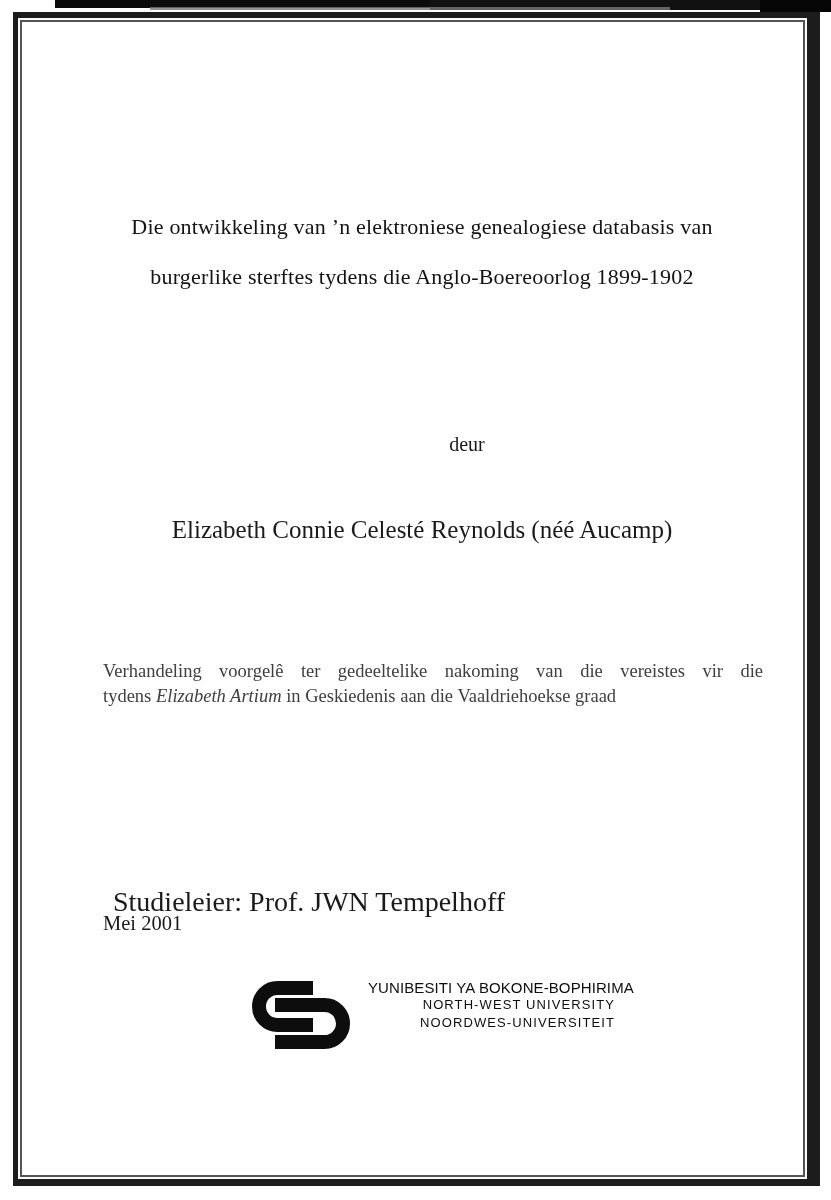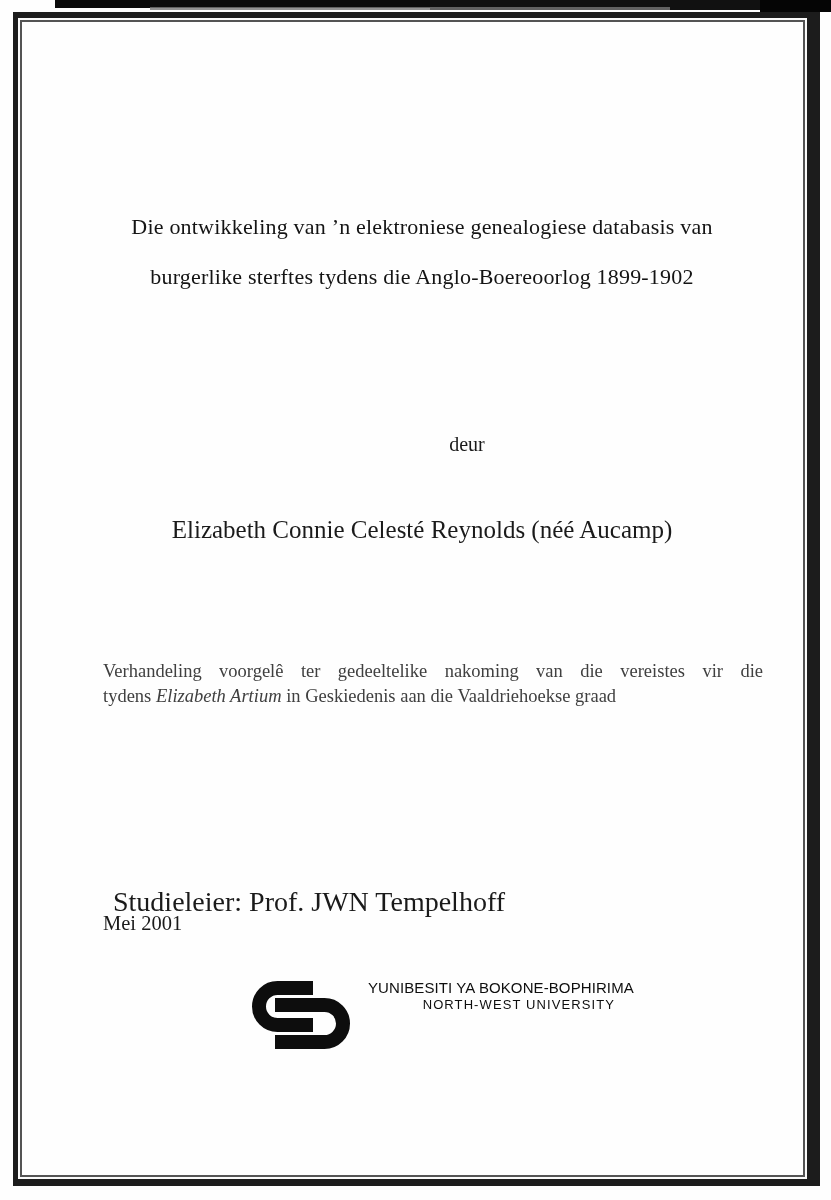--- a/index.html
+++ b/index.html
@@ -88,15 +88,16 @@
 
   <div class="abs logo-mark">
     <svg width="98" height="70" viewBox="0 0 98 70" xmlns="http://www.w3.org/2000/svg">
       <path d="M61 8 H25.5 A18.5 18.5 0 0 0 25.5 45 H61" fill="none" stroke="#0d0d0d" stroke-width="14"></path>
       <path d="M23 25 H72.5 A18.5 18.5 0 0 1 72.5 62 H23" fill="none" stroke="#0d0d0d" stroke-width="14"></path>
     </svg>
   </div>
   <div class="abs logo-text">
     <div class="logo-l1">YUNIBESITI YA BOKONE-BOPHIRIMA</div>
     <div class="logo-l23">NORTH-WEST UNIVERSITY</div>
+    <div class="logo-l23">NOORDWES-UNIVERSITEIT</div>
   </div>
 
 </div>
 
 </body></html>

